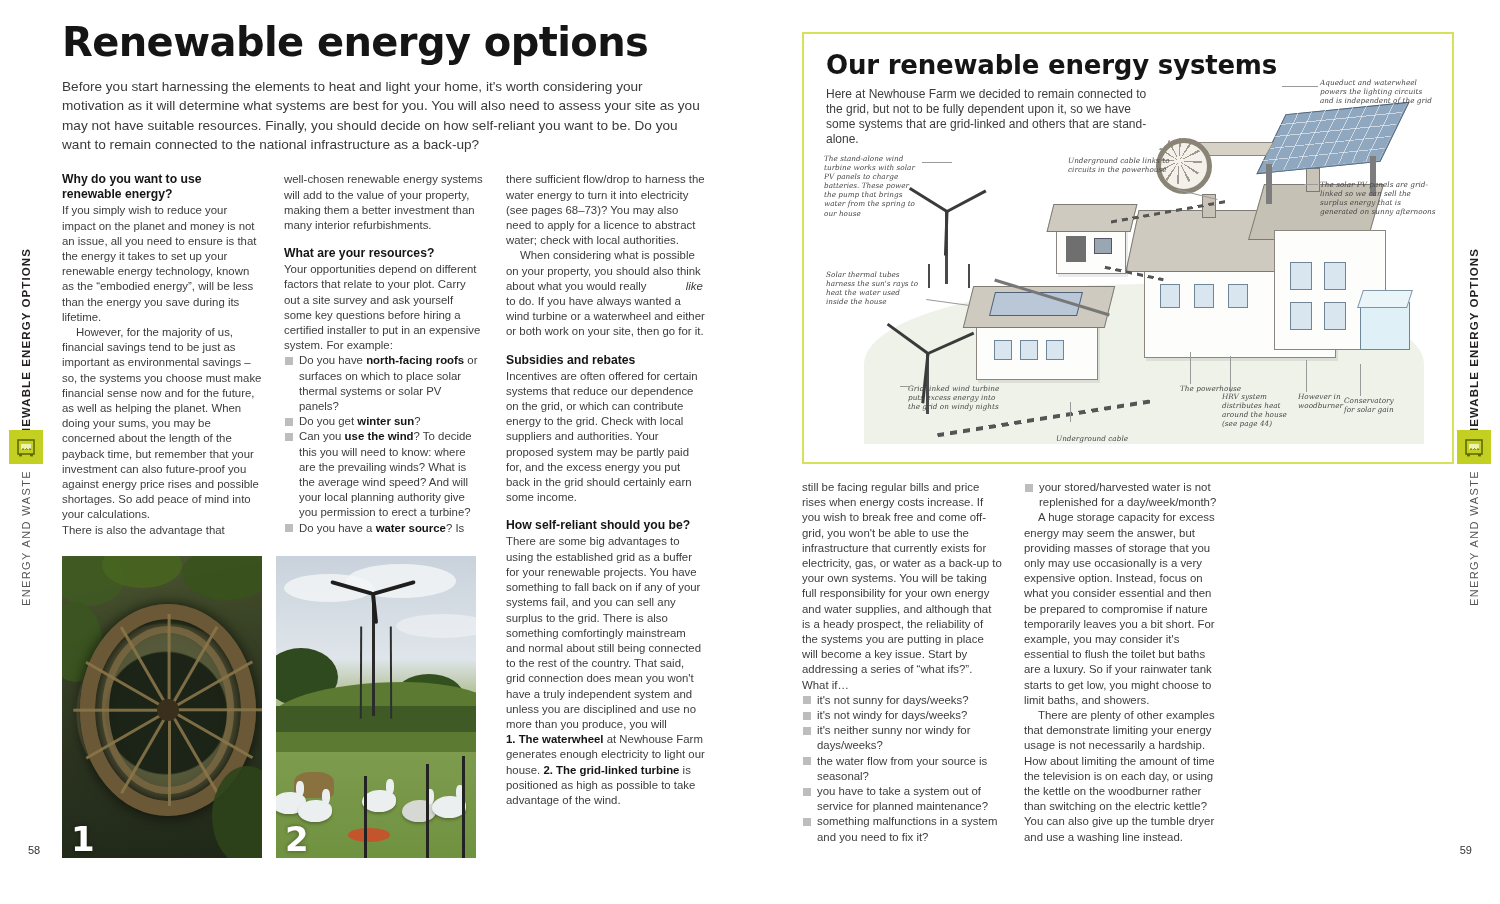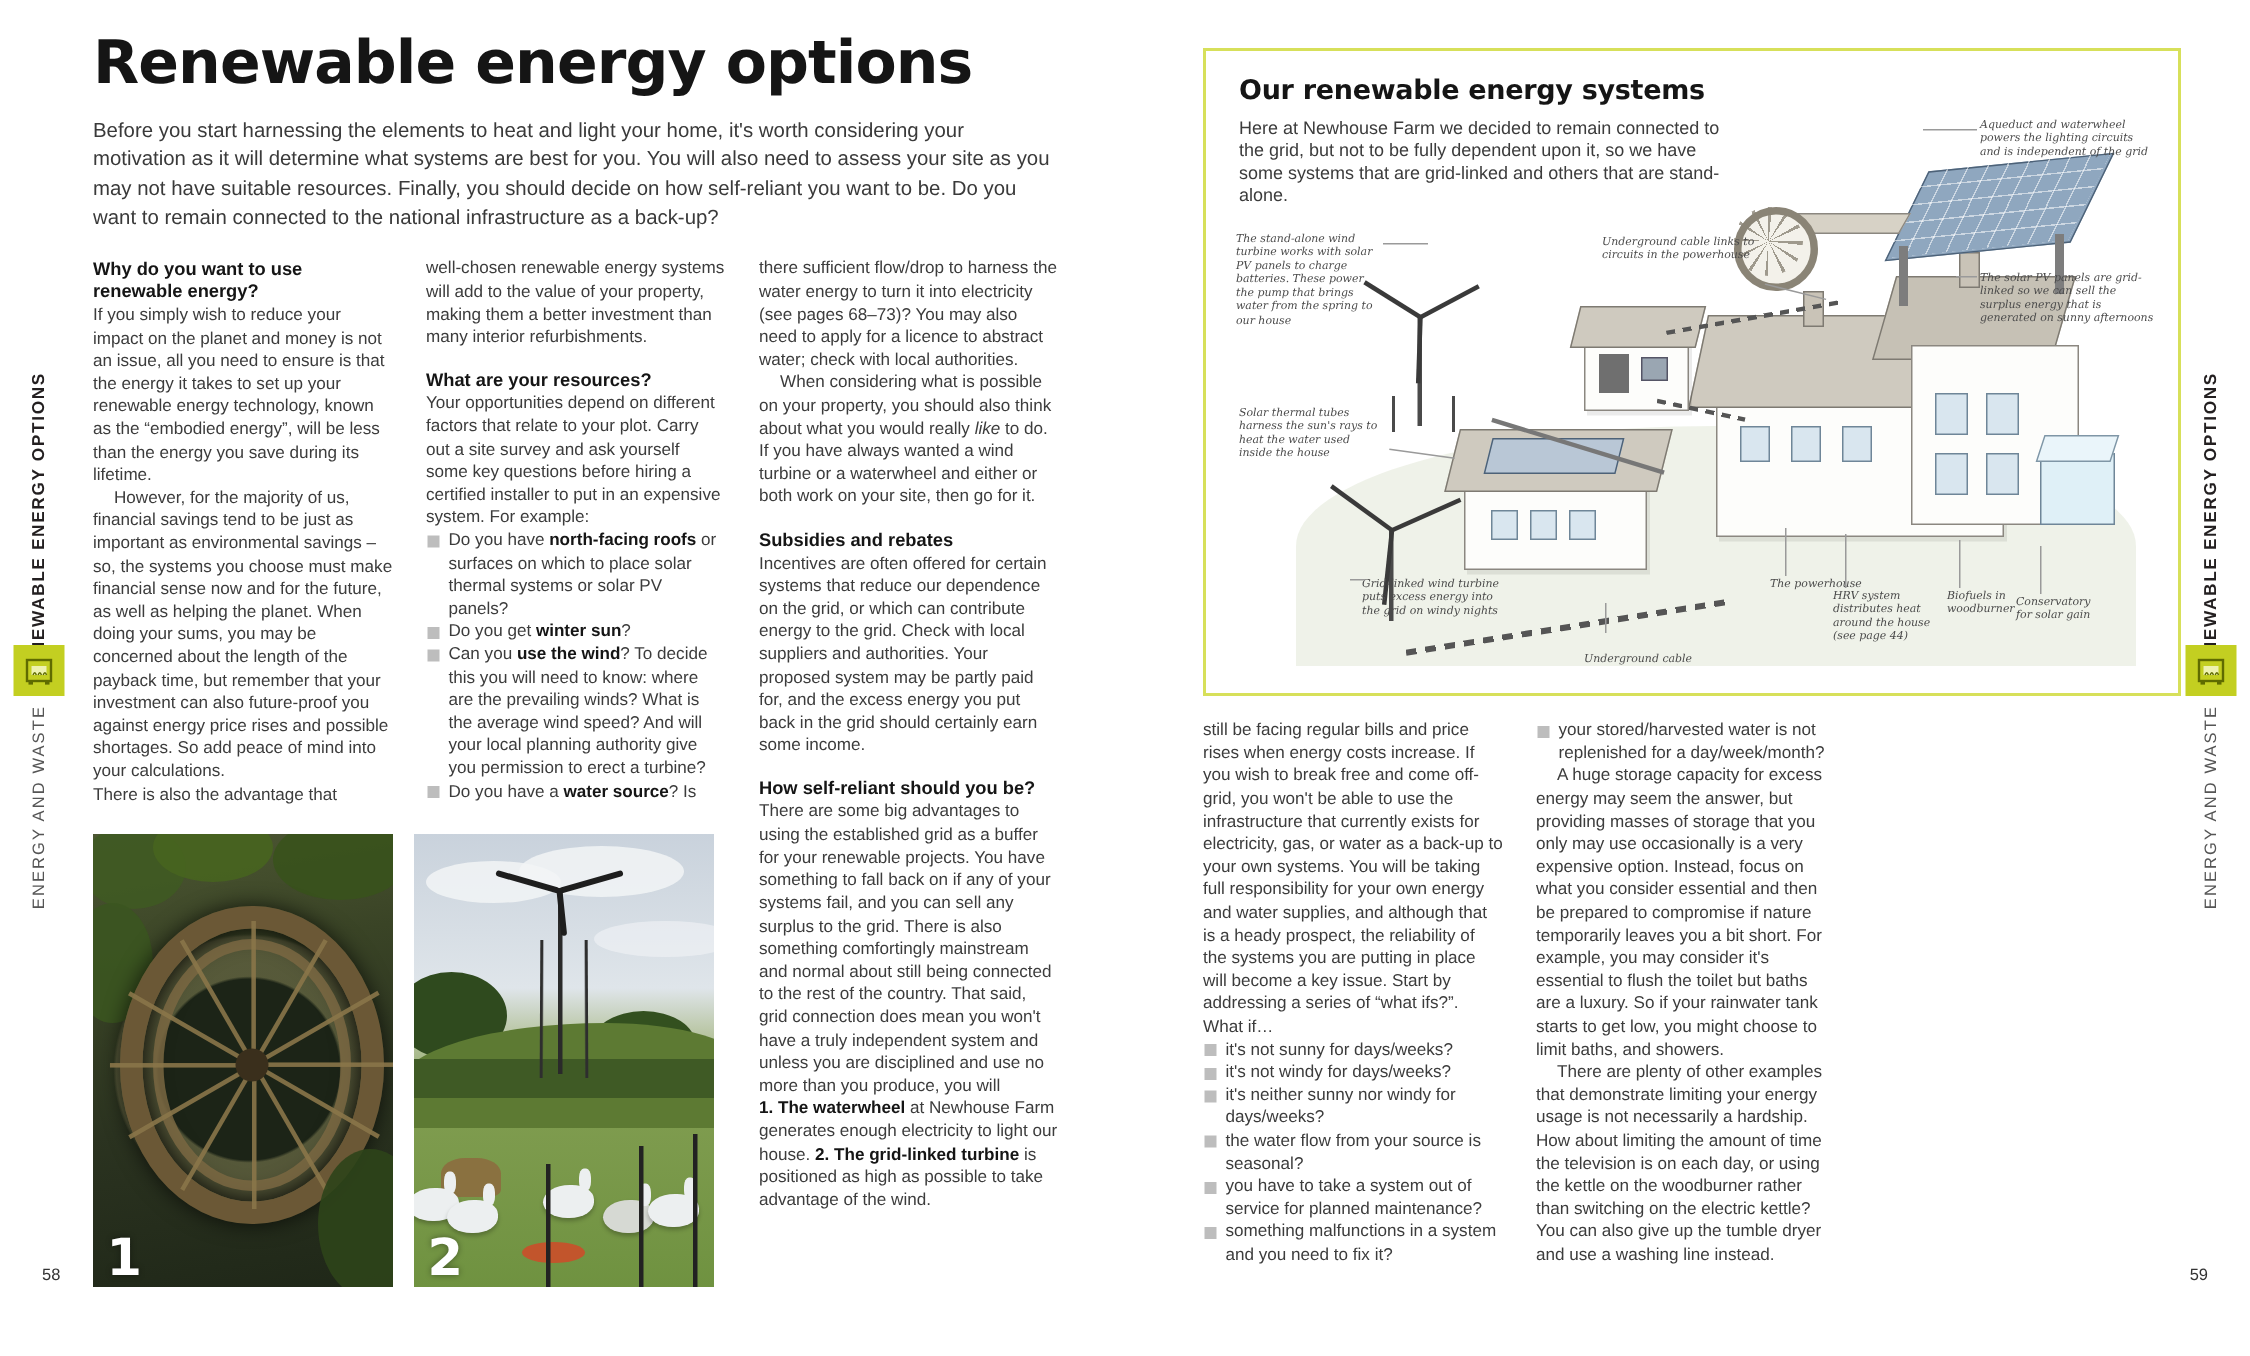--- a/index.html
+++ b/index.html
@@ -51,21 +51,21 @@
   .col p.ind{text-indent:14px;}
   h3.sub{
     font-size:12.2px;line-height:15px;font-weight:bold;margin:0 0 1px 0;color:#151515;
   }
   h3.sub.sp{margin-top:13px;}
   .bullet{position:relative;padding-left:15px;font-size:11.4px;line-height:15.2px;color:#3c3c3c;margin:0;}
   .bullet:before{
     content:"";position:absolute;left:1px;top:3.5px;width:8px;height:8px;background:#bdbdbd;
   }
   b.lead{font-weight:bold;color:#151515;}
-  i.em{font-style:italic;}
+  i.em{font-style:italic;margin-left:36px;}
 
   
   .photos{position:absolute;left:62px;top:556px;display:flex;gap:14px;}
   .photo{position:relative;width:200px;height:302px;overflow:hidden;}
   .photo .num{
     position:absolute;left:9px;bottom:2px;color:#fff;font-size:34px;font-weight:bold;
     font-family:"DejaVu Sans",sans-serif;line-height:1;text-shadow:0 0 4px rgba(0,0,0,.4);
   }
   
   .ph1{background:
@@ -98,21 +98,21 @@
   }
 
   
   .diagram-box{
     position:absolute;left:52px;top:32px;width:652px;height:432px;
     border:2.5px solid #d7e05a;background:#fff;box-sizing:border-box;
   }
   .dg-inner{position:relative;width:100%;height:100%;overflow:hidden;}
   h2.boxtitle{
     font-family:"DejaVu Sans","Liberation Sans",sans-serif;
-    font-size:18px;font-weight:bold;margin:16px 0 7px 22px;color:#151515;letter-spacing:-0.2px;
+    font-size:26px;font-weight:bold;margin:16px 0 7px 22px;color:#151515;letter-spacing:-0.2px;
   }
   .boxintro{font-size:12px;line-height:15.1px;color:#3c3c3c;margin:0 0 0 22px;width:330px;}
   .hand{
     font-family:"DejaVu Serif","Liberation Serif",serif;
     font-style:italic;font-size:7.3px;line-height:9.1px;color:#4a4a4a;
     position:absolute;
   }
   .hand.r{text-align:left;}
   .lead-line{position:absolute;background:#9a9a9a;}
 
@@ -353,21 +353,21 @@
 
         <div class="hand" style="left:252px;top:388px;width:78px;margin-top:12px;">Underground cable</div>
         <div class="lead-line" style="left:266px;top:368px;width:1px;height:20px;"></div>
 
         <div class="hand" style="left:376px;top:350px;width:62px;">The powerhouse</div>
         <div class="lead-line" style="left:386px;top:318px;width:1px;height:32px;"></div>
 
         <div class="hand" style="left:418px;top:358px;width:66px;">HRV system distributes heat around the house (see page 44)</div>
         <div class="lead-line" style="left:426px;top:322px;width:1px;height:36px;"></div>
 
-        <div class="hand" style="left:494px;top:358px;width:56px;">Biofuels in woodburner</div>
+        <div class="hand" style="left:494px;top:358px;width:56px;">However in woodburner</div>
         <div class="lead-line" style="left:502px;top:326px;width:1px;height:32px;"></div>
 
         <div class="hand" style="left:540px;top:362px;width:62px;">Conservatory for solar gain</div>
         <div class="lead-line" style="left:556px;top:330px;width:1px;height:32px;"></div>
       </div>
     </div>
 
     <div class="rp-cols">
       <div class="rcol">
         <p>still be facing regular bills and price rises when energy costs increase. If you wish to break free and come off-grid, you won't be able to use the infrastructure that currently exists for electricity, gas, or water as a back-up to your own systems. You will be taking full responsibility for your own energy and water supplies, and although that is a heady prospect, the reliability of the systems you are putting in place will become a key issue. Start by addressing a series of “what ifs?”. What if…</p>

